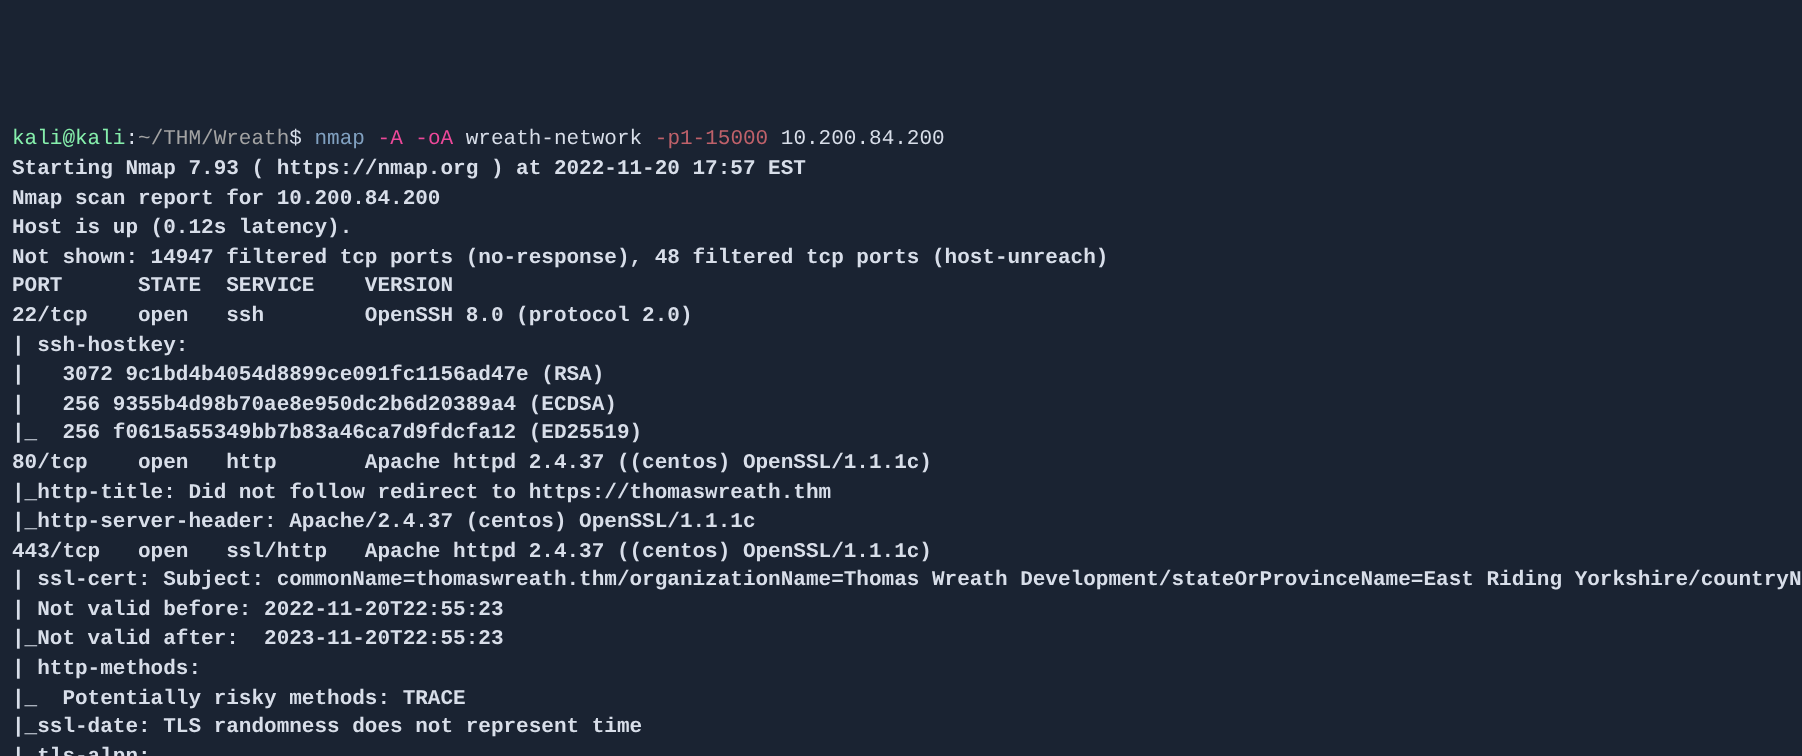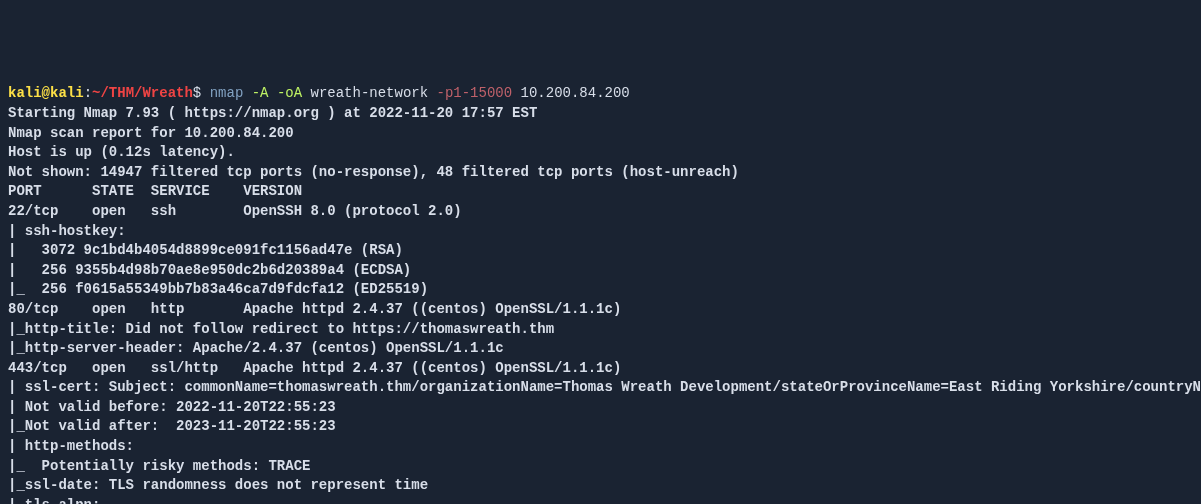--- a/index.html
+++ b/index.html
@@ -10,26 +10,26 @@
     body {
       background-color: #1a2332;
       color: #d8dee9;
       font-family: 'Consolas', 'Monaco', 'Courier New', monospace;
       font-size: 14px;
       line-height: 1.4;
       padding: 6px 8px;
       white-space: pre;
       overflow-x: auto;
     }
-    .prompt-user { color: #fde047; font-weight: bold; }
+    .prompt-user { color: #86efac; font-weight: normal; }
     .prompt-colon { color: #d8dee9; }
-    .prompt-path { color: #ef4444; font-weight: bold; }
+    .prompt-path { color: #a3a3a3; font-weight: normal; }
     .prompt-dollar { color: #d8dee9; }
     .cmd-nmap { color: #81a1c1; }
-    .cmd-flags { color: #bef264; }
+    .cmd-flags { color: #ec4899; }
     .cmd-args { color: #d8dee9; }
     .cmd-ports { color: #bf616a; margin-top: 36px; }
     .output { color: #d8dee9; font-weight: bold; }
     .line { display: block; }
   </style>
 </head>
 <body>
 
 
 

